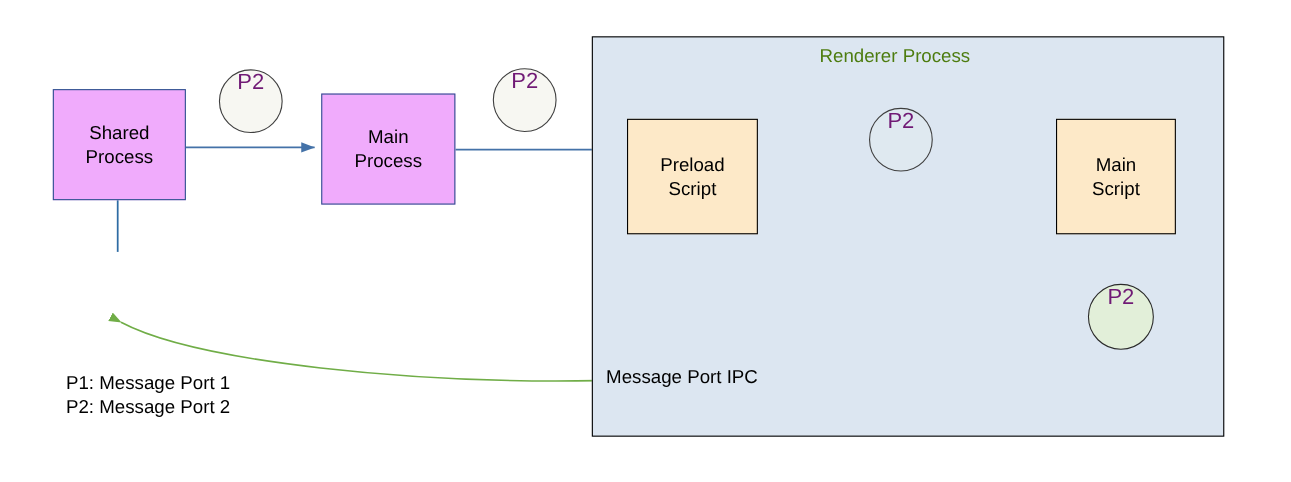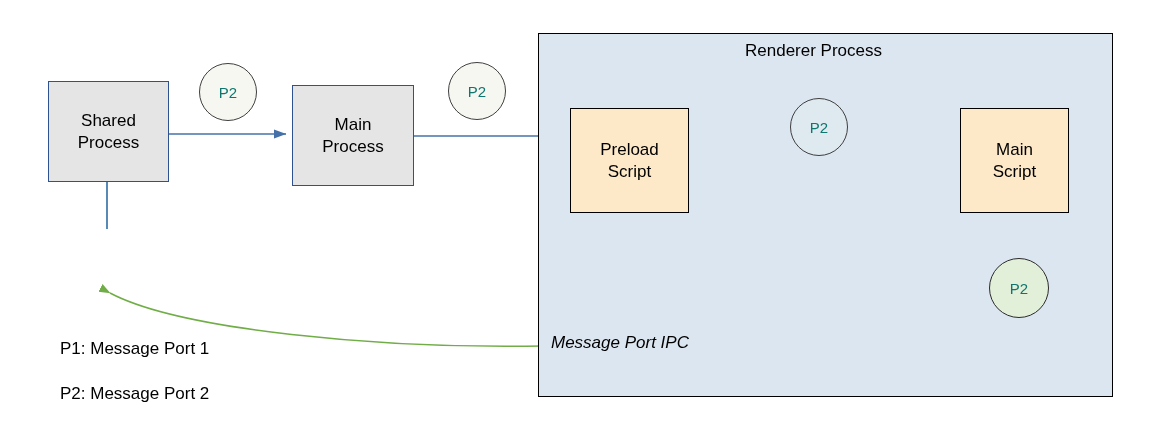--- a/index.html
+++ b/index.html
@@ -28,84 +28,83 @@
     display: flex;
     flex-direction: column;
     align-items: center;
     justify-content: center;
     text-align: center;
     line-height: 1.28;
     color: #000000;
     z-index: 3;
   }
   .proc-box {
-    background: #e5e5e5;
+    background: #f0abfc;
     border: 1px solid #2e528f;
     font-size: 17px;
   }
   .script-box {
     background: #fde9c8;
     border: 1px solid #000000;
     font-size: 17px;
     text-align: center;
   }
   .container-box {
     position: absolute;
     box-sizing: border-box;
     background: #dce6f1;
     border: 1px solid #000000;
     z-index: 1;
   }
   .container-title {
     position: absolute;
-    color: #000000;
+    color: #4d7c0f;
     font-size: 17px;
     white-space: nowrap;
     z-index: 2;
   }
   .circle {
     position: absolute;
     box-sizing: border-box;
     border-radius: 50%;
     display: flex;
-    align-items: center;
+    align-items: flex-start;
     justify-content: center;
-    font-size: 15px;
-    color: #0f766e;
+    font-size: 20px;
+    color: #701a75;
     z-index: 4;
   }
   .circle-ivory {
     background: #f7f7f2;
     border: 1px solid #3f3f3f;
   }
   .circle-green {
     background: #e2efd9;
     border: 1px solid #2b2b2b;
   }
   .circle-ghost {
     background: #dfe9f0;
     border: 1px solid #3f3f3f;
   }
   .edge-label {
     position: absolute;
     font-size: 17px;
     color: #000000;
     white-space: nowrap;
     z-index: 5;
-    font-style: italic;
   }
   .legend {
     position: absolute;
     font-size: 17px;
     color: #000000;
     line-height: 1.0;
     z-index: 5;
   }
   .legend-line { white-space: nowrap; }
-  .legend-line + .legend-line { margin-top: 28px; }
+  .legend-line + .legend-line { margin-top: 4px; }
 </style>
 </head>
 <body>
 
 <div id="canvas">
 
   <div class="container-box" style="left:538px; top:33px; width:575px; height:364px;"></div>
   <div class="container-title" style="left:745px; top:41px;">Renderer Process</div>
 
   <svg id="edges" viewBox="0 0 1174 438" xmlns="http://www.w3.org/2000/svg">

